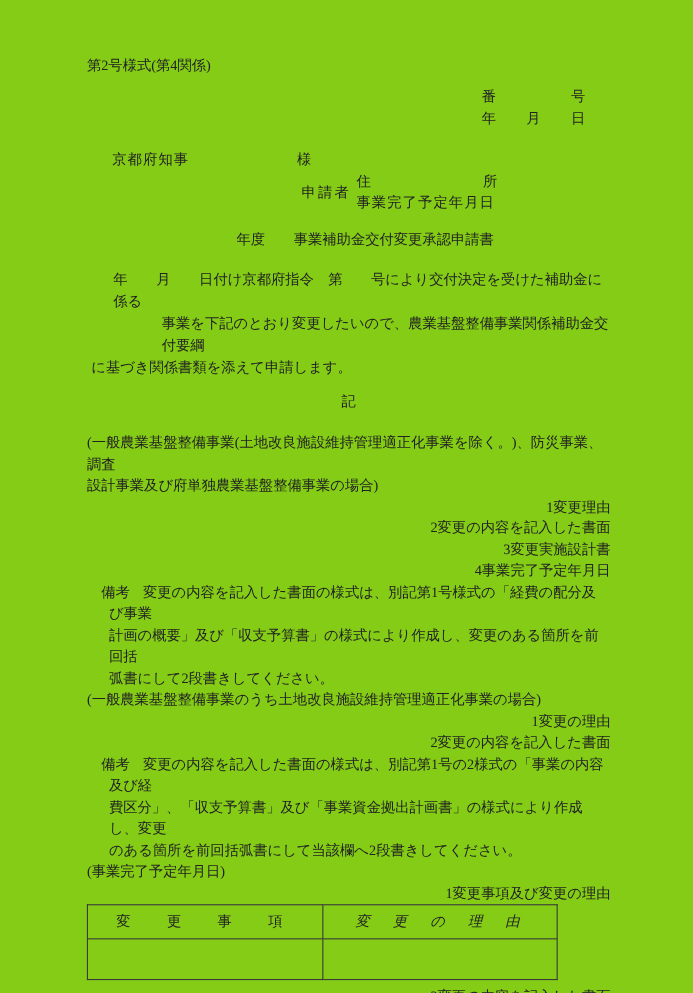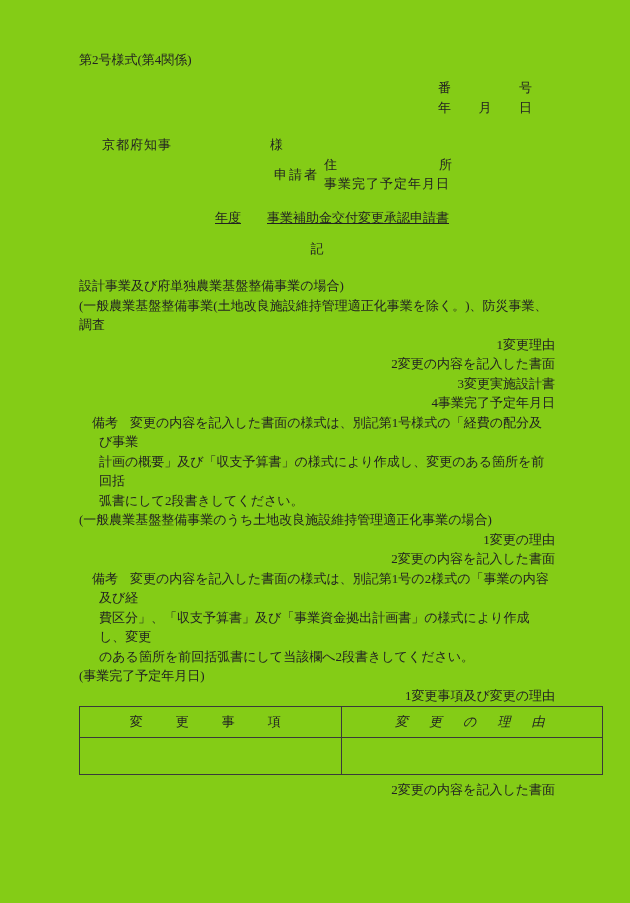--- a/index.html
+++ b/index.html
@@ -21,35 +21,35 @@
 
   .addressee { margin-top: 17px; padding-left: 23px; letter-spacing: 1px; line-height: 20px; }
   .addressee .honorific { margin-left: 98px; }
 
   .applicant { display: flex; align-items: center; padding-left: 195px; line-height: 19px; }
   .applicant-label { letter-spacing: 2px; margin-right: 5px; white-space: nowrap; }
   .applicant-lines { width: 128px; }
   .address-line { display: flex; justify-content: space-between; }
   .name-line { letter-spacing: 1px; white-space: nowrap; }
 
-  .subject { margin-top: 15px; padding-left: 136px; line-height: 20px; white-space: nowrap; text-decoration: underline; }
+  .subject { margin-top: 15px; padding-left: 136px; line-height: 20px; white-space: nowrap; }
   .subject-year { margin-right: 26px; }
 
   .opening { margin-top: 16px; line-height: 20px; }
   .op1 { padding-left: 24px; } .op2 { padding-left: 68px; } .op3 { padding-left: 4px; }
 
   .record-marker { margin-top: 11px; text-align: center; line-height: 20px; }
 
   .sections { margin-top: 17px; line-height: 19.5px; }
   .item { padding-left: 8px; text-align: right; }
   .item-num { display: inline-block; width: 20px; }
   .remark { padding-left: 20px; text-indent: -7px; }
   .remark-label { margin-right: 12px; }
 
-  .change-table { width: 524px; border-collapse: collapse; margin-top: 1px; table-layout: fixed; }
+  .change-table { width: 428px; border-collapse: collapse; margin-top: 1px; table-layout: fixed; }
   .change-table td { border: 1px solid #3a3a3a; text-align: center; vertical-align: middle; padding: 0; }
   .change-table .hdr-row td { height: 30px; }
   .change-table .body-row td { height: 36px; }
   .th-item { letter-spacing: 10px; }
   .th-reason { letter-spacing: 4px; font-style: italic; }
 
   .closing { margin-top: 5px; line-height: 20px; }
 </style>
 </head>
 <body>
@@ -82,27 +82,32 @@
         <span>所</span>
       </span>
       <span class="name-line">事業完了予定年月日</span>
     </span>
   </div>
 
   <div class="subject">
     <span class="subject-year">年度</span><span>事業補助金交付変更承認申請書</span>
   </div>
 
+  <div class="opening">
+    <div class="op1">年　　月　　日付け京都府指令　第　　号により交付決定を受けた補助金に係る</div>
+    <div class="op2">事業を下記のとおり変更したいので、農業基盤整備事業関係補助金交付要綱</div>
+    <div class="op3">に基づき関係書類を添えて申請します。</div>
+  </div>
 
   <div class="record-marker">記</div>
 
   <div class="sections">
 
+    <div>(一般農業基盤整備事業(土地改良施設維持管理適正化事業を除く。)、防災事業、調査</div>
     <div>設計事業及び府単独農業基盤整備事業の場合)</div>
-    <div>(一般農業基盤整備事業(土地改良施設維持管理適正化事業を除く。)、防災事業、調査</div>
     <div class="item"><span class="item-num">1</span><span>変更理由</span></div>
     <div class="item"><span class="item-num">2</span><span>変更の内容を記入した書面</span></div>
     <div class="item"><span class="item-num">3</span><span>変更実施設計書</span></div>
     <div class="item"><span class="item-num">4</span><span>事業完了予定年月日</span></div>
     <div class="remark">
       <span class="remark-label">備考</span><span>変更の内容を記入した書面の様式は、別記第1号様式の「経費の配分及び事業</span><br>
       <span>計画の概要」及び「収支予算書」の様式により作成し、変更のある箇所を前回括</span><br>
       <span>弧書にして2段書きしてください。</span>
     </div>
 

